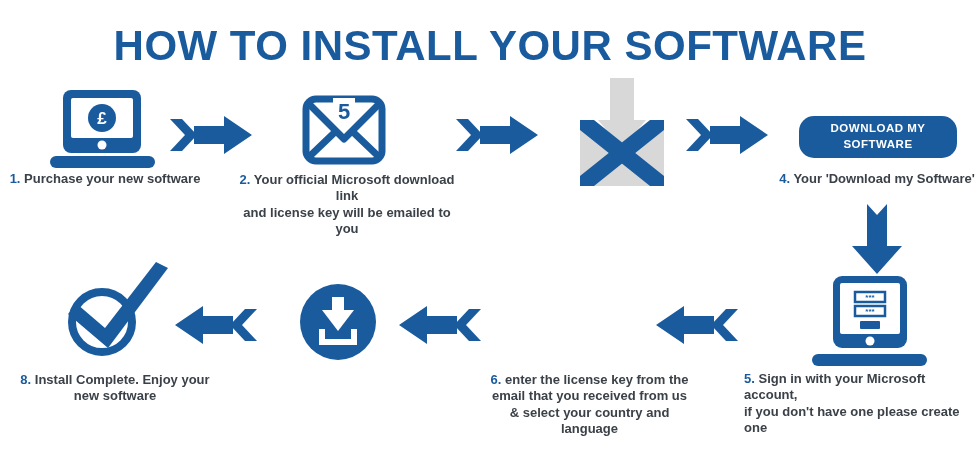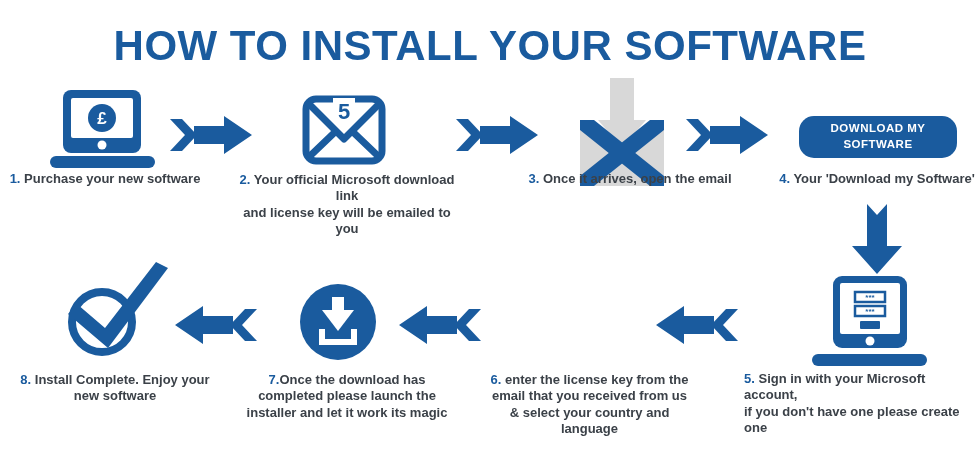--- a/index.html
+++ b/index.html
@@ -149,45 +149,37 @@
 
   <div class="label" style="left:5px;top:171px;width:200px;">
     <span class="num">1.</span><span class="txt"> Purchase your new software</span>
   </div>
 
   <div class="label" style="left:232px;top:172px;width:230px;">
     <span class="num">2.</span><span class="txt"> Your official Microsoft download link
 and license key will be emailed to you</span>
   </div>
 
-  <div class="label" style="left:520px;top:171px;width:220px;">
-    <span class="num">3.</span><span class="txt"> Once it arrives, open the email</span>
-  </div>
 
   <div class="label" style="left:772px;top:171px;width:210px;">
     <span class="num">4.</span><span class="txt"> Your 'Download my Software'</span>
   </div>
 
   <div class="label align-left" style="left:744px;top:371px;width:238px;">
     <span class="num">5.</span><span class="txt"> Sign in with your Microsoft account,
 if you don't have one please create
 one</span>
   </div>
 
   <div class="label" style="left:472px;top:372px;width:235px;">
     <span class="num">6.</span><span class="txt"> enter the license key from the
 email that you received from us
 &amp; select your country and
 language</span>
   </div>
 
-  <div class="label" style="left:237px;top:372px;width:220px;">
-    <span class="num">7.</span><span class="txt">Once the download has
-completed please launch the
-installer and let it work its magic</span>
-  </div>
 
   <div class="label" style="left:15px;top:372px;width:200px;">
     <span class="num">8.</span><span class="txt"> Install Complete. Enjoy your
 new software</span>
   </div>
 
 </div>
 
 </body></html>

